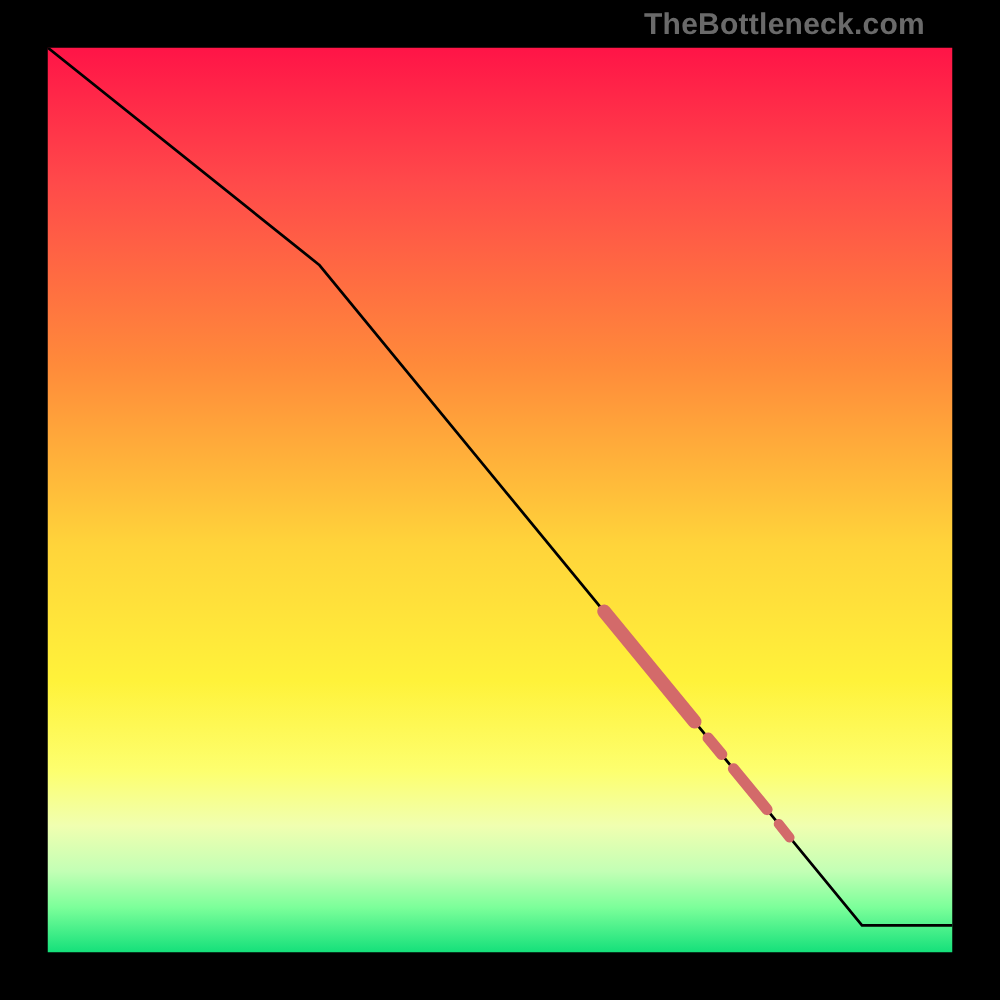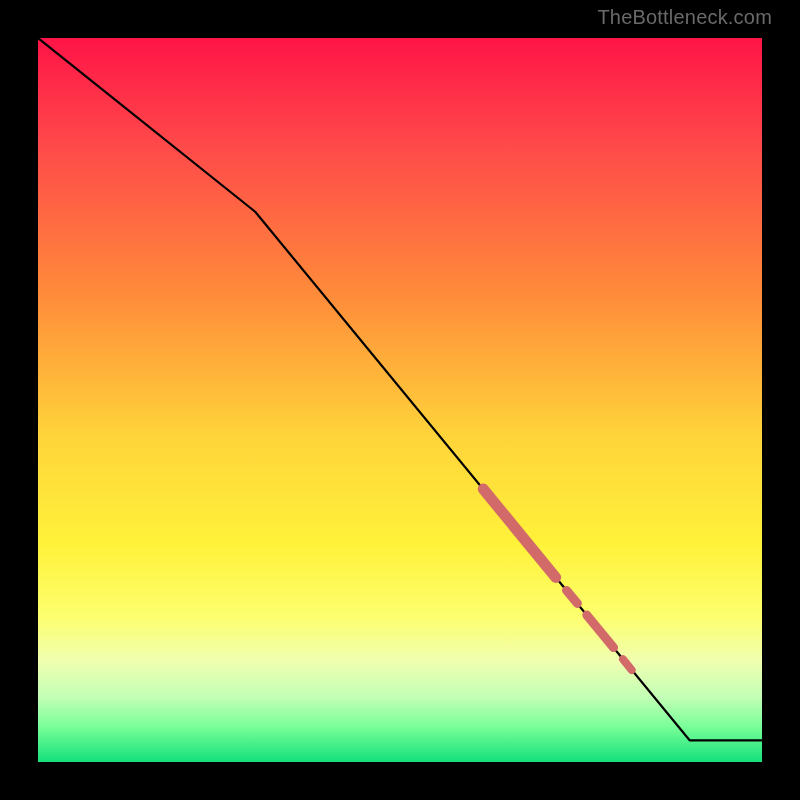--- a/index.html
+++ b/index.html
@@ -25,23 +25,23 @@
     width: 724px;
     height: 724px;
   }
   .gradient-bg {
     position: absolute;
     inset: 0;
   }
   .watermark {
     position: absolute;
     top: 6px;
-    right: 28px;
-    font-size: 20px;
-    font-weight: 400;
+    right: 60px;
+    font-size: 24px;
+    font-weight: 700;
     color: #6a6a6a;
     letter-spacing: 0.2px;
   }
   svg.curve {
     position: absolute;
     left: 0;
     top: 0;
   }
 </style>
 </head>

